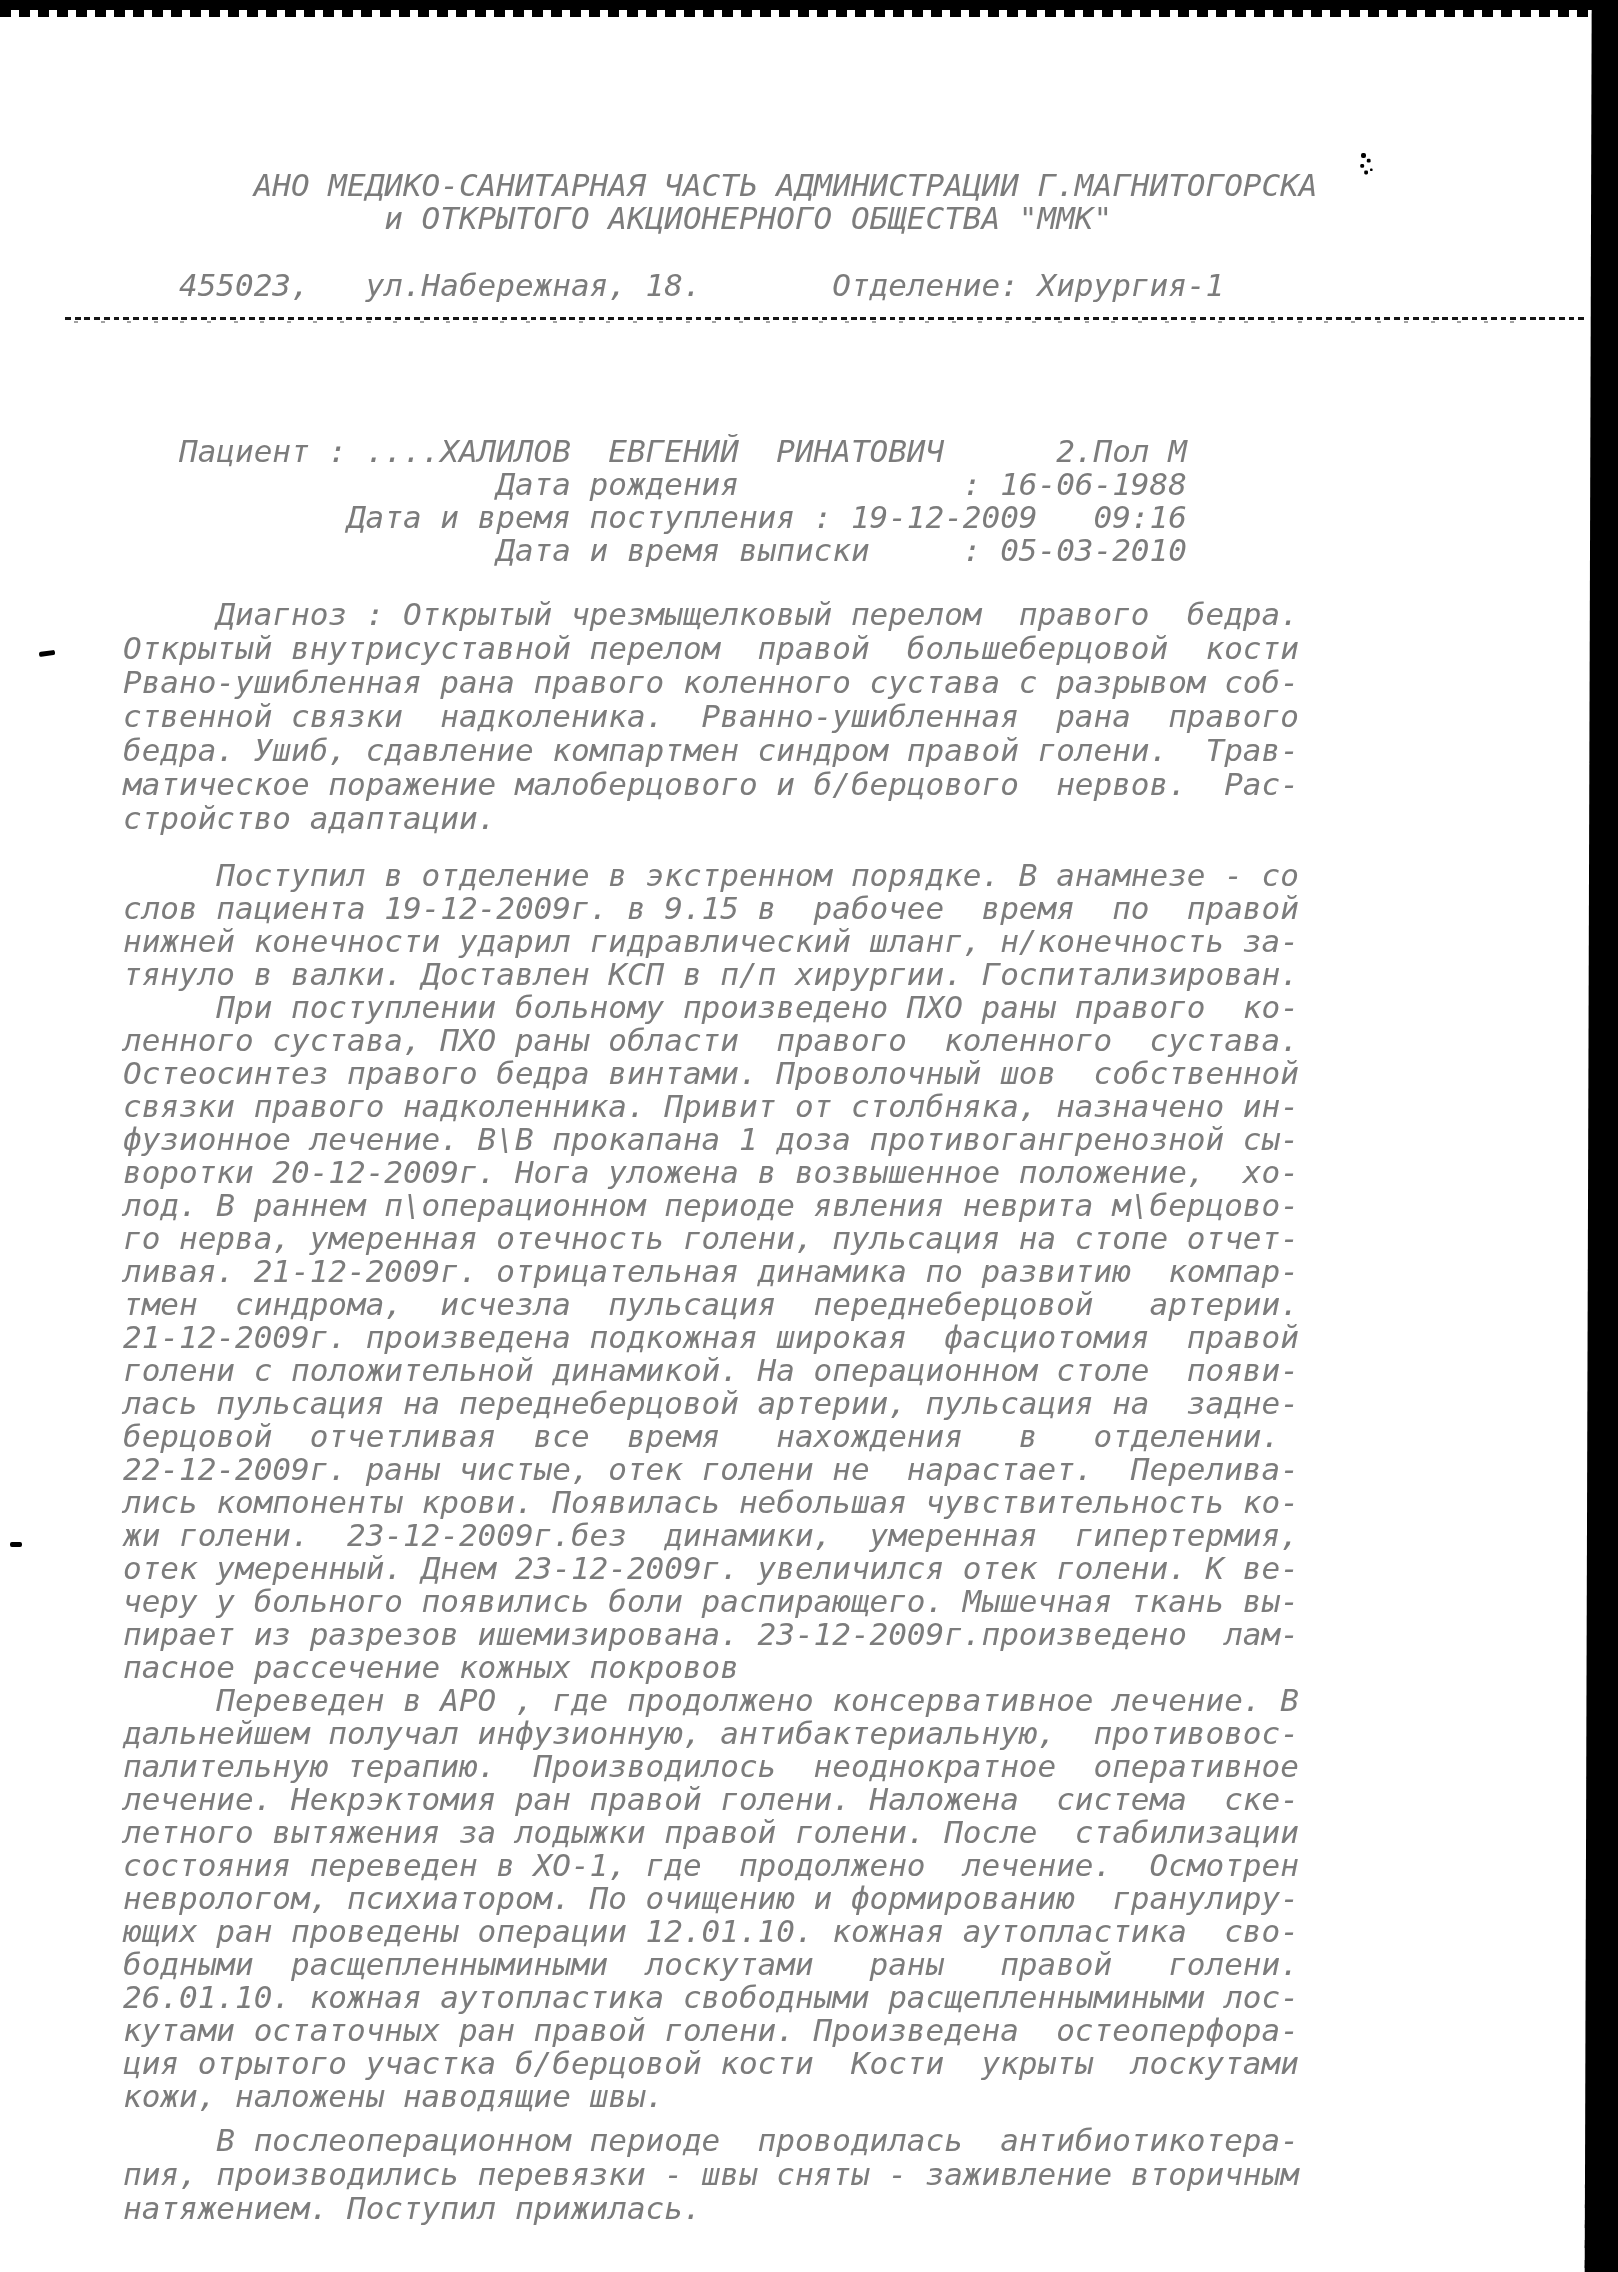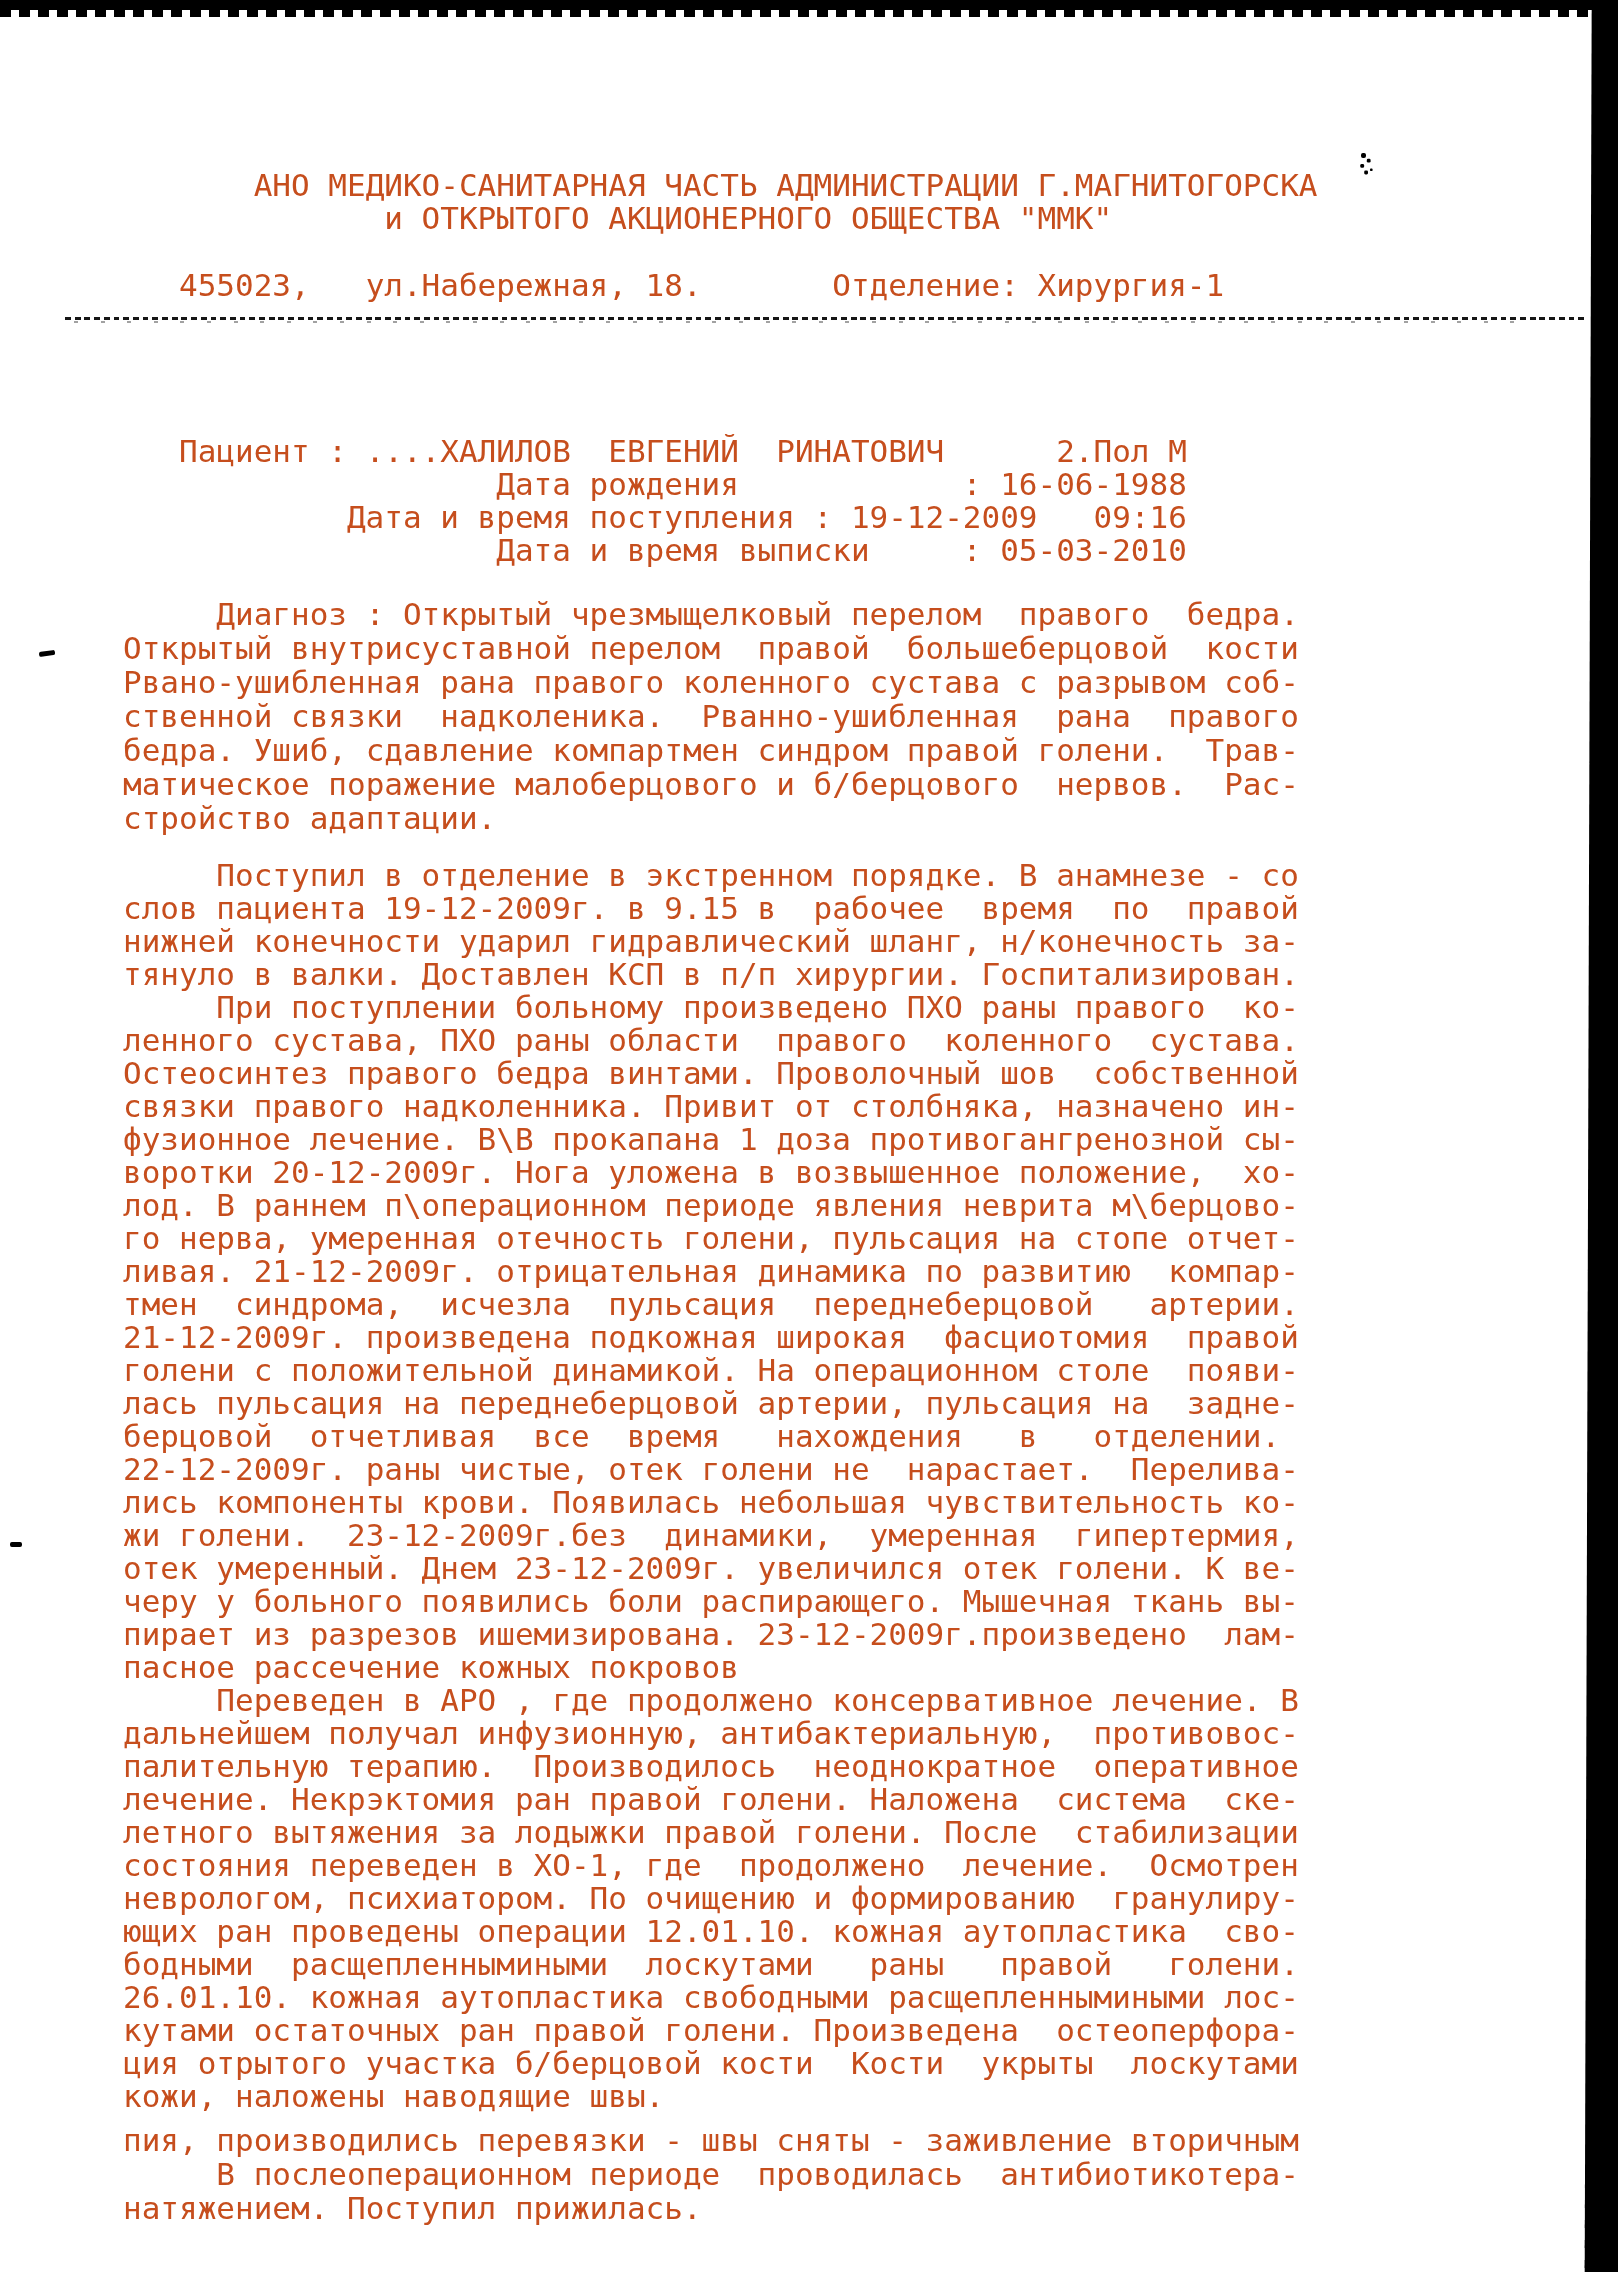--- a/index.html
+++ b/index.html
@@ -40,23 +40,24 @@
   .speck { position: absolute; background: #000; border-radius: 1.9px; }
   .speck-1 { left: 39px;  top: 651px; width: 15.6px; height: 4.5px; transform: rotate(-8deg); }
   .speck-2 { left: 10.4px;  top: 1542px; width: 11.7px; height: 4.5px; }
   .speck-3 { left: 1361px; top: 153px; width: 5.2px; height: 5.2px;
              box-shadow: 5.2px 5.2px 0 -0.6px #000, -1.3px 10.4px 0 -0.6px #000, 7.8px 14.3px 0 -1.3px #000, 2.6px 17px 0 -0.6px #000; background:#000; }
   
   .tblock {
     position: absolute; left: 123px;
     white-space: pre;
     font-size: 31px;
-    color: #c2410c;
+    color: #737373;
     opacity: 0.93;
     letter-spacing: 0px;
+    font-style: italic;
   }
   .tblock .line { display: block; }
   .org     { top: 169px;  line-height: 33px; }
   .addr    { top: 269px;  line-height: 33px; }
   .title   { top: 366px;  line-height: 33px; }
   .patient { top: 435px;  line-height: 33px; text-align: right; }
   .diag    { top: 597px;  line-height: 34px; }
   .course  { top: 859px; line-height: 33px; }
   .final   { top: 2123px; line-height: 34px; }
 </style>
@@ -77,16 +78,16 @@
 
   <div class="dotted-rule"></div>
 
 
   <div class="tblock patient"><div class="line">   Пациент : ....ХАЛИЛОВ  ЕВГЕНИЙ  РИНАТОВИЧ      2.Пол М</div><div class="line">   Дата рождения            : 16-06-1988</div><div class="line">   Дата и время поступления : 19-12-2009   09:16</div><div class="line">   Дата и время выписки     : 05-03-2010</div></div>
 
   <div class="tblock diag"><div class="line">     Диагноз : Открытый чрезмыщелковый перелом  правого  бедра.</div><div class="line">Открытый внутрисуставной перелом  правой  большеберцовой  кости</div><div class="line">Рвано-ушибленная рана правого коленного сустава с разрывом соб-</div><div class="line">ственной связки  надколеника.  Рванно-ушибленная  рана  правого</div><div class="line">бедра. Ушиб, сдавление компартмен синдром правой голени.  Трав-</div><div class="line">матическое поражение малоберцового и б/берцового  нервов.  Рас-</div><div class="line">стройство адаптации.</div></div>
 
   <div class="tblock course"><div class="line">     Поступил в отделение в экстренном порядке. В анамнезе - со</div><div class="line">слов пациента 19-12-2009г. в 9.15 в  рабочее  время  по  правой</div><div class="line">нижней конечности ударил гидравлический шланг, н/конечность за-</div><div class="line">тянуло в валки. Доставлен КСП в п/п хирургии. Госпитализирован.</div><div class="line">     При поступлении больному произведено ПХО раны правого  ко-</div><div class="line">ленного сустава, ПХО раны области  правого  коленного  сустава.</div><div class="line">Остеосинтез правого бедра винтами. Проволочный шов  собственной</div><div class="line">связки правого надколенника. Привит от столбняка, назначено ин-</div><div class="line">фузионное лечение. В\В прокапана 1 доза противогангренозной сы-</div><div class="line">воротки 20-12-2009г. Нога уложена в возвышенное положение,  хо-</div><div class="line">лод. В раннем п\операционном периоде явления неврита м\берцово-</div><div class="line">го нерва, умеренная отечность голени, пульсация на стопе отчет-</div><div class="line">ливая. 21-12-2009г. отрицательная динамика по развитию  компар-</div><div class="line">тмен  синдрома,  исчезла  пульсация  переднеберцовой   артерии.</div><div class="line">21-12-2009г. произведена подкожная широкая  фасциотомия  правой</div><div class="line">голени с положительной динамикой. На операционном столе  появи-</div><div class="line">лась пульсация на переднеберцовой артерии, пульсация на  задне-</div><div class="line">берцовой  отчетливая  все  время   нахождения   в   отделении.</div><div class="line">22-12-2009г. раны чистые, отек голени не  нарастает.  Перелива-</div><div class="line">лись компоненты крови. Появилась небольшая чувствительность ко-</div><div class="line">жи голени.  23-12-2009г.без  динамики,  умеренная  гипертермия,</div><div class="line">отек умеренный. Днем 23-12-2009г. увеличился отек голени. К ве-</div><div class="line">черу у больного появились боли распирающего. Мышечная ткань вы-</div><div class="line">пирает из разрезов ишемизирована. 23-12-2009г.произведено  лам-</div><div class="line">пасное рассечение кожных покровов</div><div class="line">     Переведен в АРО , где продолжено консервативное лечение. В</div><div class="line">дальнейшем получал инфузионную, антибактериальную,  противовос-</div><div class="line">палительную терапию.  Производилось  неоднократное  оперативное</div><div class="line">лечение. Некрэктомия ран правой голени. Наложена  система  ске-</div><div class="line">летного вытяжения за лодыжки правой голени. После  стабилизации</div><div class="line">состояния переведен в ХО-1, где  продолжено  лечение.  Осмотрен</div><div class="line">неврологом, психиатором. По очищению и формированию  гранулиру-</div><div class="line">ющих ран проведены операции 12.01.10. кожная аутопластика  сво-</div><div class="line">бодными  расщепленнымиными  лоскутами   раны   правой   голени.</div><div class="line">26.01.10. кожная аутопластика свободными расщепленнымиными лос-</div><div class="line">кутами остаточных ран правой голени. Произведена  остеоперфора-</div><div class="line">ция отрытого участка б/берцовой кости  Кости  укрыты  лоскутами</div><div class="line">кожи, наложены наводящие швы.</div></div>
 
-  <div class="tblock final"><div class="line">пия, производились перевязки - швы сняты - заживление вторичным</div><div class="line">     В послеоперационном периоде  проводилась  антибиотикотера-</div><div class="line">натяжением. Поступил прижилась.</div></div>
+  <div class="tblock final"><div class="line">     В послеоперационном периоде  проводилась  антибиотикотера-</div><div class="line">пия, производились перевязки - швы сняты - заживление вторичным</div><div class="line">натяжением. Поступил прижилась.</div></div>
 
 </div>
 
 
 </body></html>

